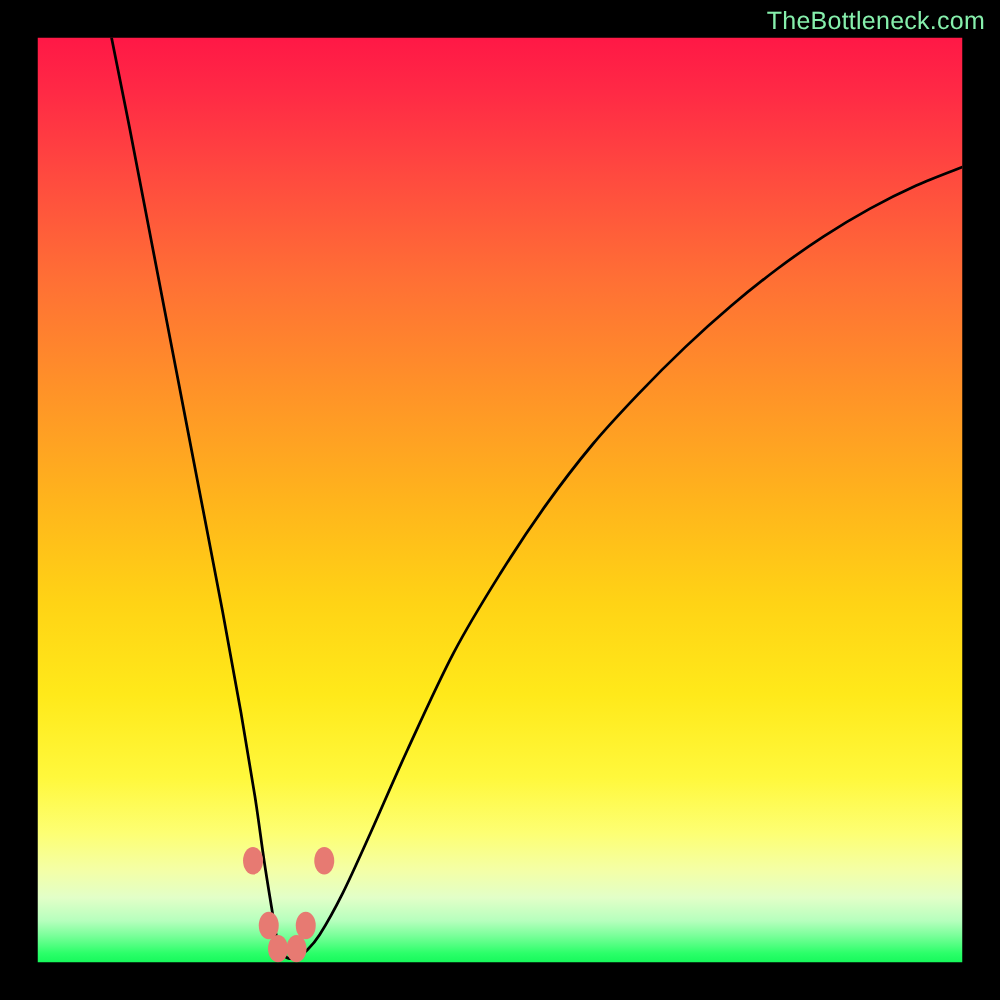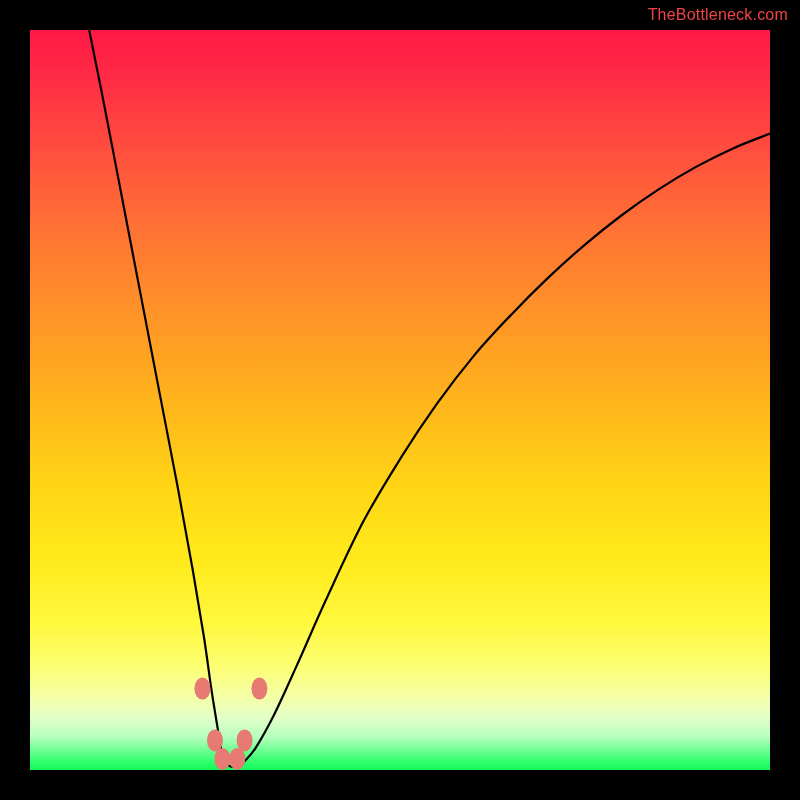--- a/index.html
+++ b/index.html
@@ -51,22 +51,22 @@
       #7dff9c 97%,
       #4dff7e 98.2%,
       #2bff69 99%,
       #16f95b 100%
     );
   }
   .watermark {
     position: absolute;
     top: 6px;
     right: 12px;
-    color: #ef4444;
-    font-size: 16px;
+    color: #86efac;
+    font-size: 20px;
     letter-spacing: 0.2px;
     font-weight: 400;
   }
   svg.curve {
     position: absolute;
     left: 0;
     top: 0;
     width: 100%;
     height: 100%;
   }

